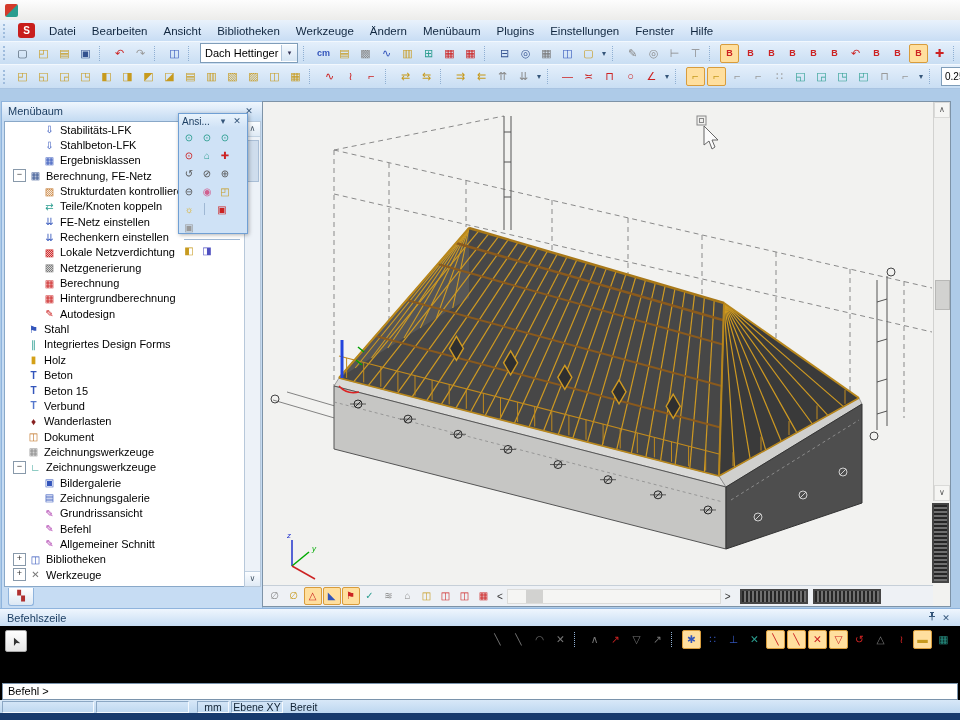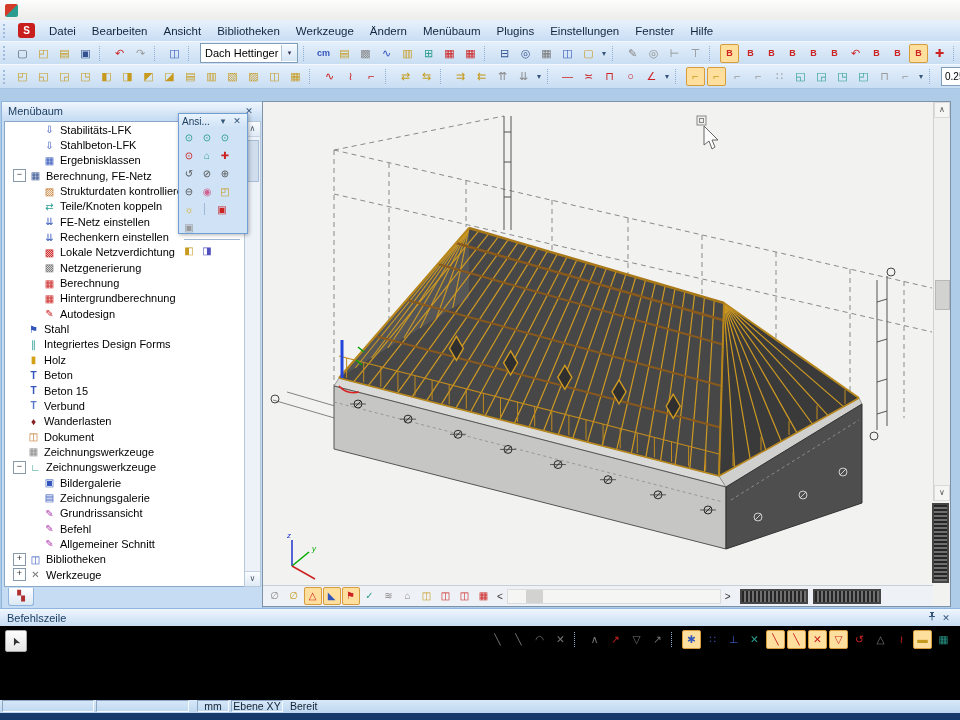--- a/index.html
+++ b/index.html
@@ -102,21 +102,21 @@
     color:#1d3f63;background:linear-gradient(#eff6fd,#c7ddf4)}
   .cmdarrow{position:absolute;left:5px;top:21px;width:20px;height:20px;text-align:center;
     background:linear-gradient(#fefefe,#e6e6e6);border:1px solid #a8a8a8;border-radius:2px}
   .cmdarrow span{display:inline-block;transform:rotate(-115deg);font-size:11px;color:#333;line-height:19px}
   .snapbar{position:absolute;right:6px;top:21px;display:flex;align-items:center}
   .snapbar .ti{width:17px;height:17px;line-height:17px;font-size:10.5px}
   .cmdinput{position:absolute;left:2px;right:2px;top:74px;height:15px;background:#fff;
     border:1px solid #7a93ac;font-size:11px;color:#000;padding-left:5px;line-height:15px}
   
   .statusbar{position:absolute;left:0;right:0;top:700px;height:13px;
-    background:linear-gradient(#d8e8f8,#bdd7f0);display:flex;
+    background:linear-gradient(#d8e8f8,#bdd7f0);display:flex;align-items:center;
     font-size:10.5px;color:#123;}
   .scell{height:10px;border:1px solid;border-color:#8ba7c4 #f4f9fe #f4f9fe #8ba7c4;
     margin-left:2px;flex:none;text-align:center;line-height:10px}
   .bottombar{position:absolute;left:0;right:0;top:713px;height:7px;background:#173a6d}
 </style>
 </head>
 <body>
 
 <div class="titlebar">
   <span class="appicon"></span>
@@ -679,20 +679,21 @@
       <span class="ti hl" style="color: rgb(204, 34, 34);">╲</span>
       <span class="ti hl" style="color: rgb(204, 34, 34);">╲</span>
       <span class="ti hl" style="color: rgb(204, 34, 34);">✕</span>
       <span class="ti hl" style="color: rgb(204, 34, 34);">▽</span>
       <span class="ti" style="color: rgb(204, 34, 34);">↺</span>
       <span class="ti" style="color: rgb(119, 119, 119);">△</span>
       <span class="ti" style="color: rgb(204, 34, 34);">≀</span>
       <span class="ti hl" style="color: rgb(199, 154, 30);">▬</span>
       <span class="ti" style="color: rgb(42, 157, 143);">▦</span>
     </div>
+  <div class="cmdinput">Befehl &gt;</div>
 </div>
 
 <div class="statusbar">
   <span class="scell" style="width:90px"></span>
   <span class="scell" style="width:91px"></span>
   <span class="scell" style="width:30px;margin-left:8px">mm</span>
   <span class="scell" style="width:50px">Ebene XY</span>
   <span style="margin-left:7px">Bereit</span>
 </div>
 <div class="bottombar"></div>

